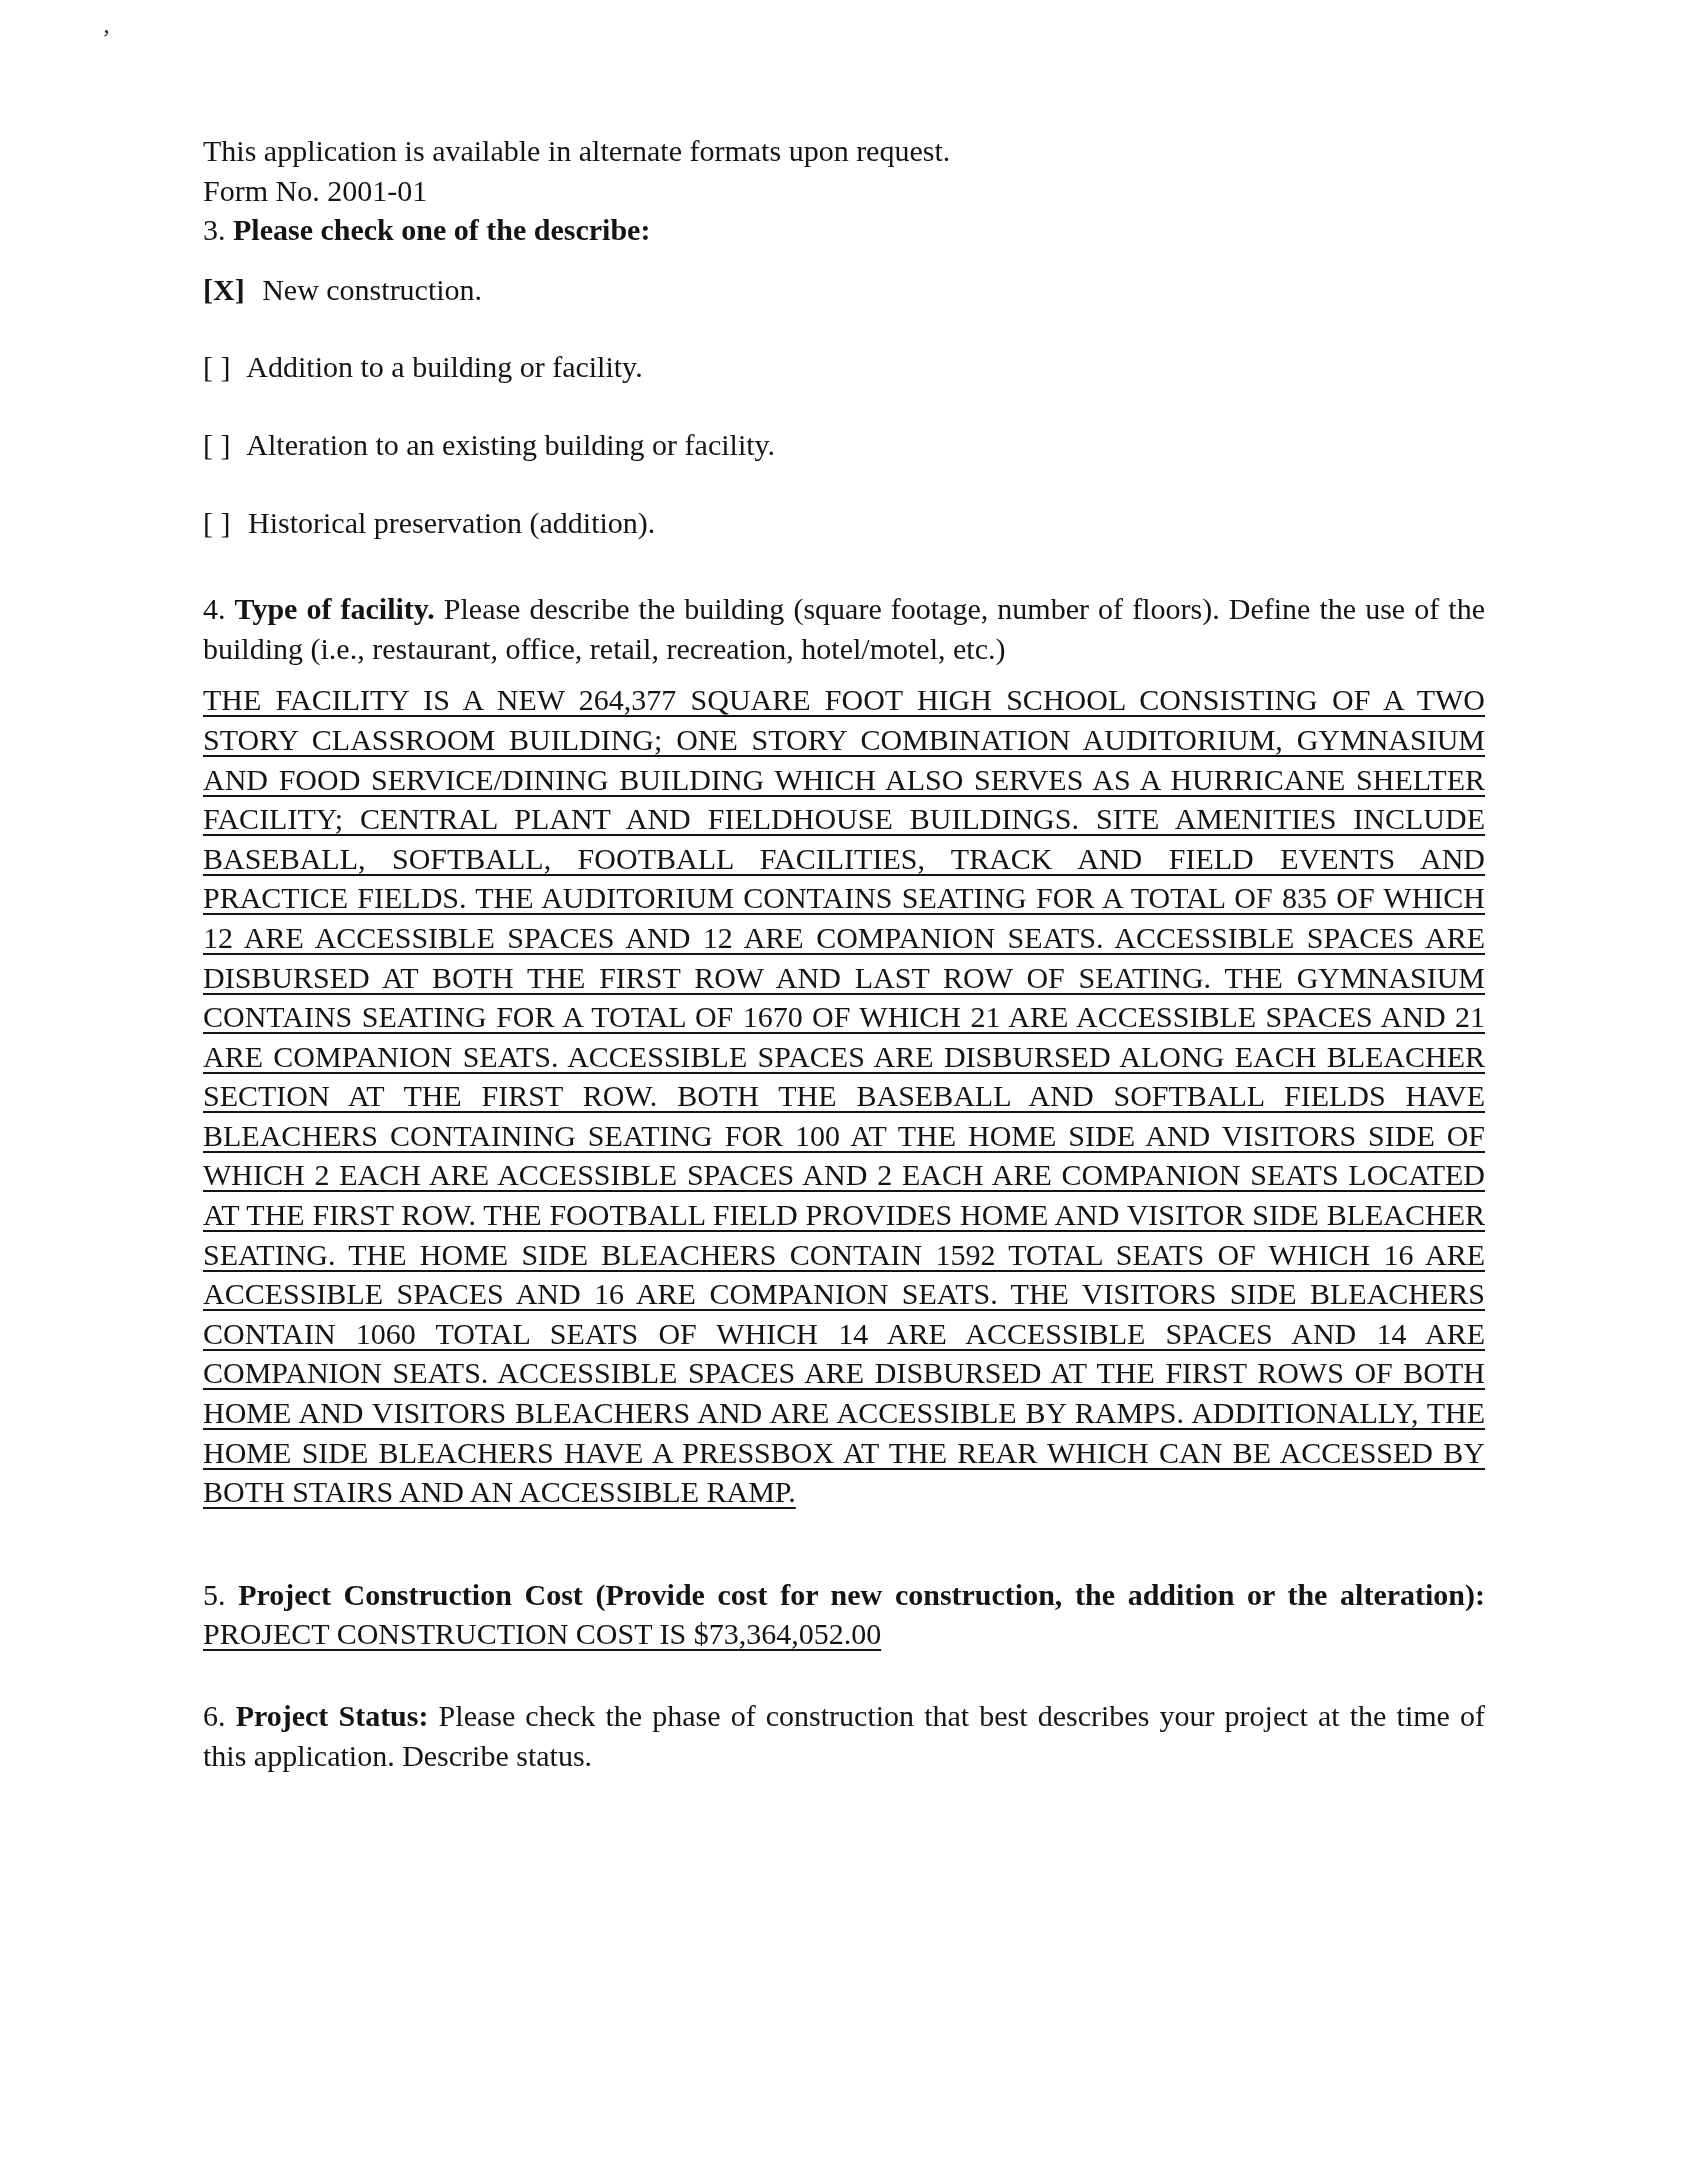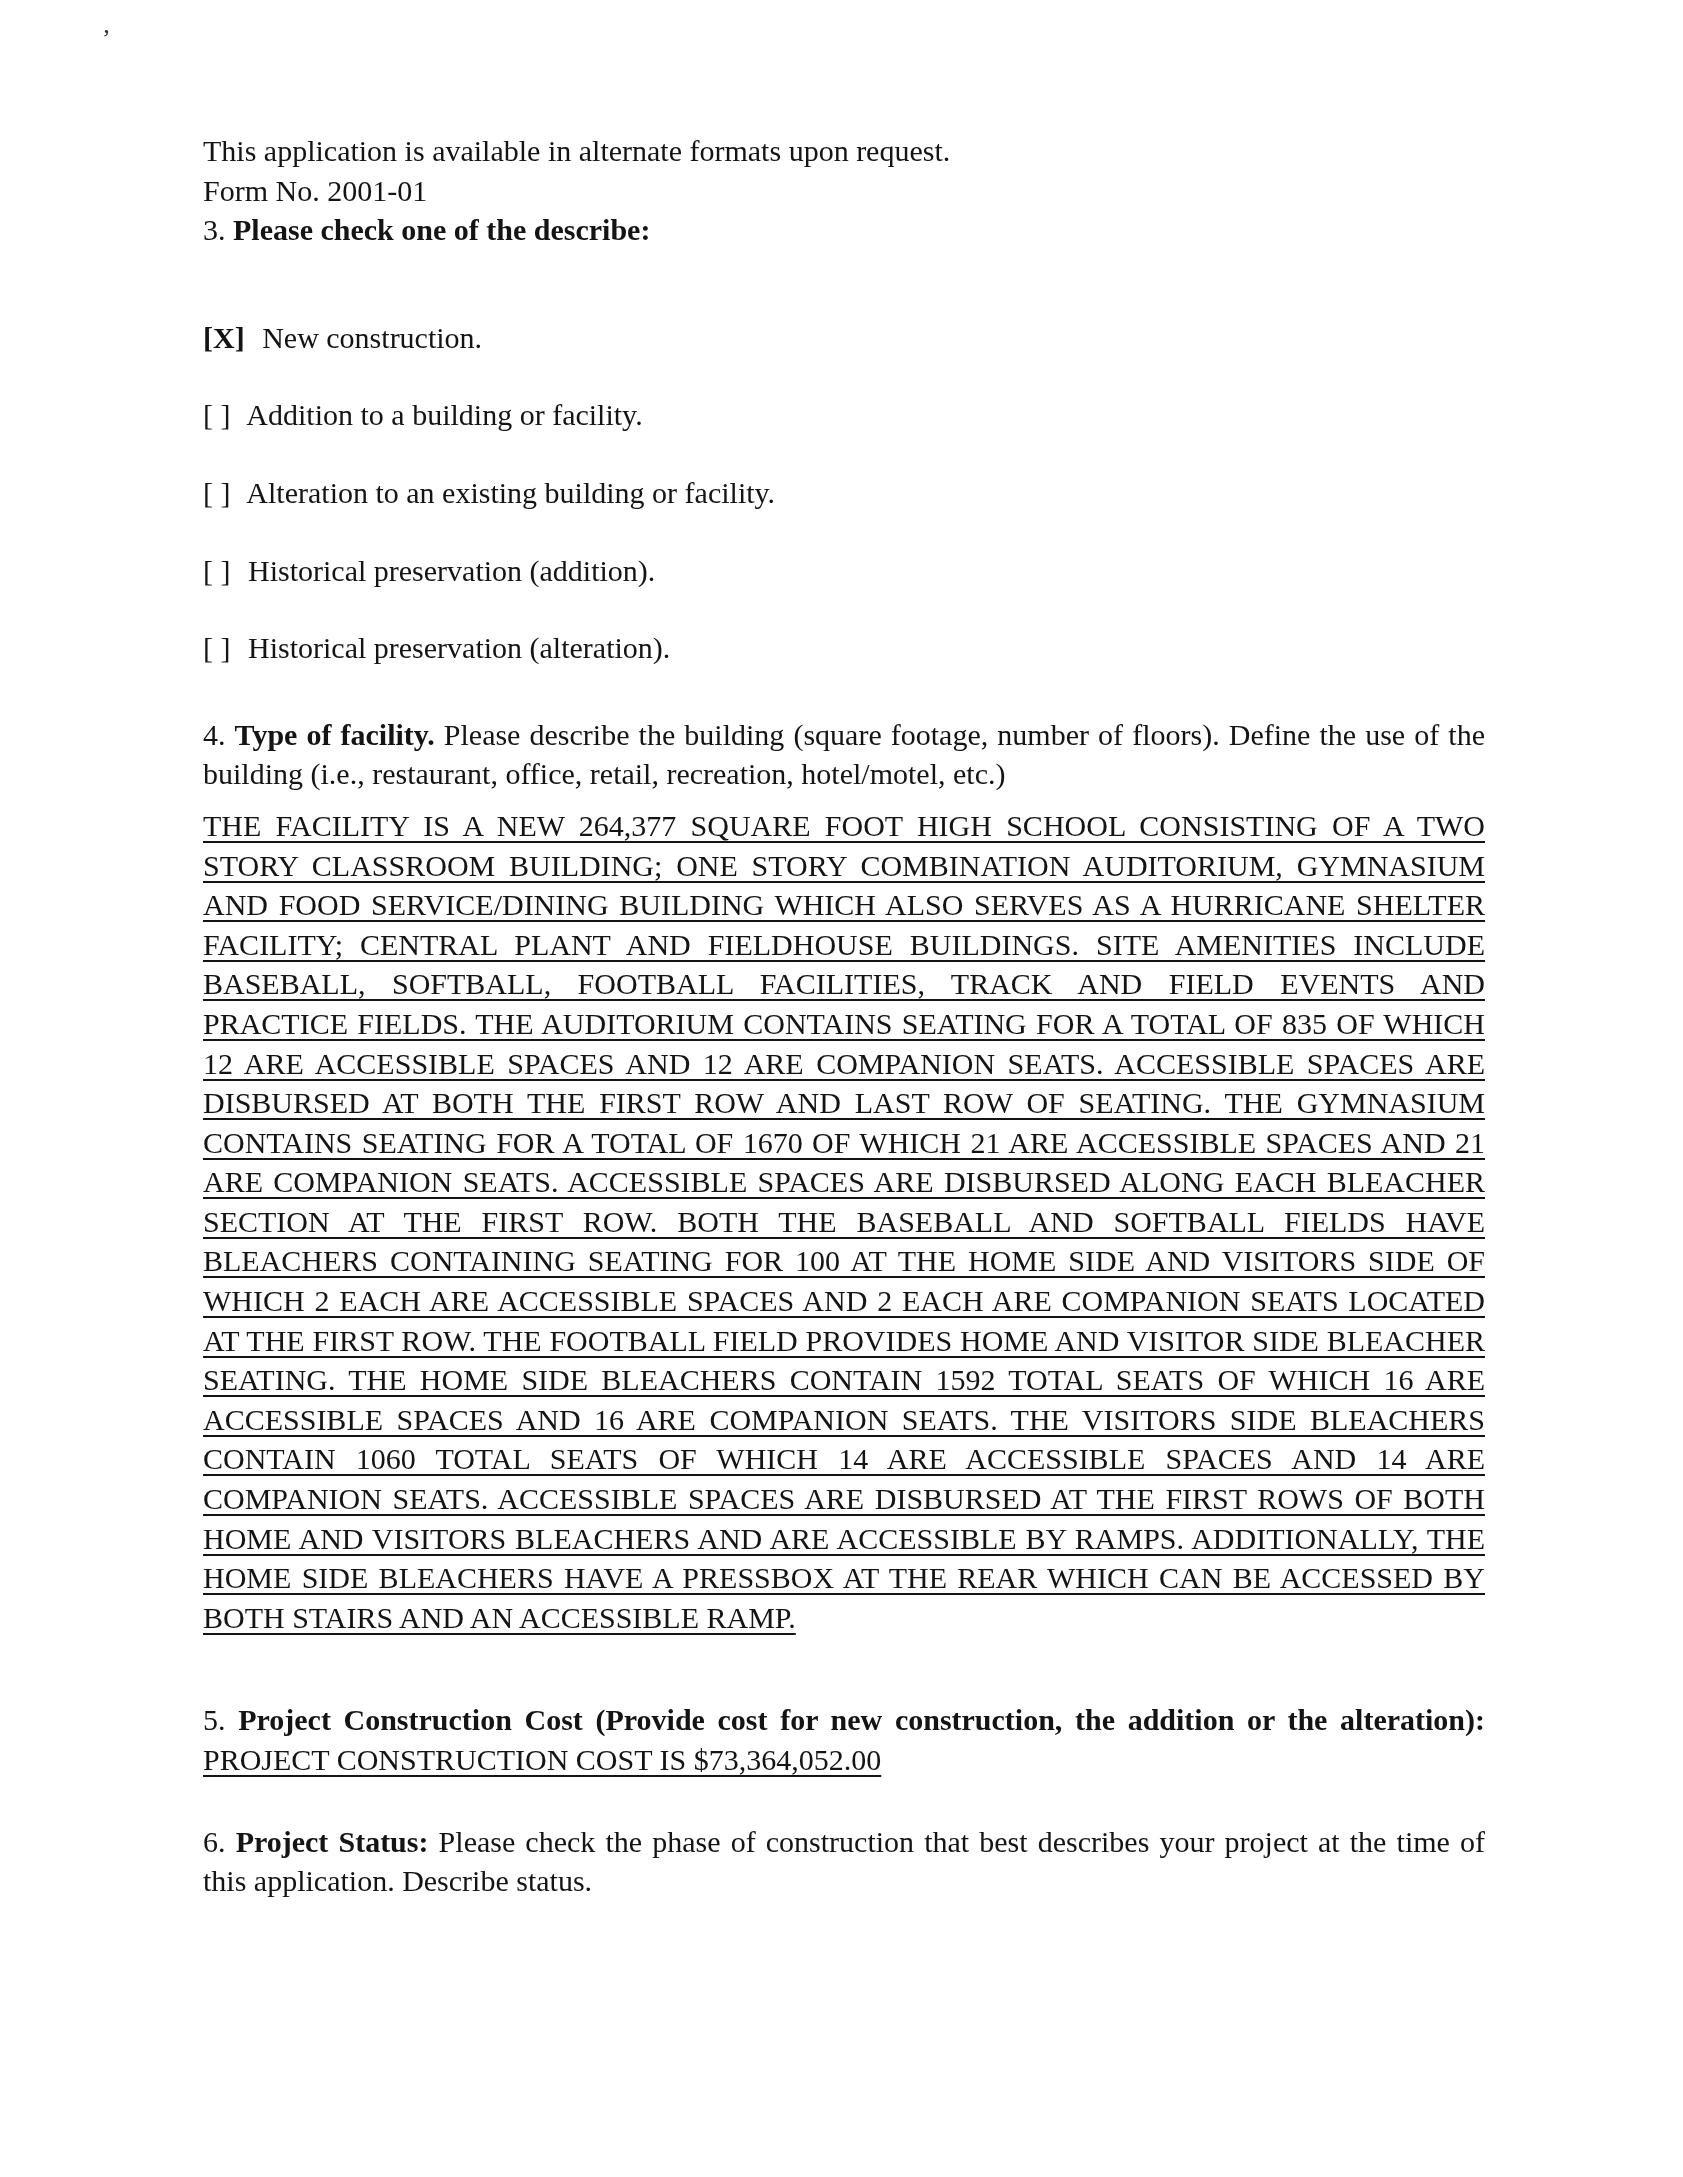--- a/index.html
+++ b/index.html
@@ -28,21 +28,21 @@
     color: #333;
   }
   p { margin: 0; }
   .justify { text-align: justify; }
   b, .bold { font-weight: bold; }
   .underline {
     text-decoration: underline;
     text-decoration-thickness: 2px;
     text-underline-offset: 5px;
   }
-  .checklist { margin-top: 68px; font-family: Liberation Serif, serif; }
+  .checklist { margin-top: 20px; font-family: Liberation Serif, serif; }
   .check-item { white-space: nowrap; }
   .check-item + .check-item { margin-top: 38px; }
   .check-item .box { margin-right: 10px; }
   .sec4-head { margin-top: 47px; }
   .answer { margin-top: 12px; }
   .sec5 { margin-top: 63px; }
   .sec6 { margin-top: 42px; }
 </style>
 </head>
 <body>
@@ -68,24 +68,20 @@
       <span>Addition to a building or facility.</span>
     </div>
     <div class="check-item">
       <span class="box">[ ]</span>
       <span>Alteration to an existing building or facility.</span>
     </div>
     <div class="check-item">
       <span class="box">[ ]</span>
       <span>Historical preservation (addition).</span>
     </div>
-    <div class="check-item">
-      <span class="box">[ ]</span>
-      <span>Historical preservation (alteration).</span>
-    </div>
   </div>
 
   <p class="justify sec4-head">
     <span>4.</span>
     <b>Type of facility.</b>
     <span>Please describe the building (square footage, number of floors). Define the use of the building (i.e., restaurant, office, retail, recreation, hotel/motel, etc.)</span>
   </p>
 
   <p class="justify answer">
     <span class="underline">THE FACILITY IS A NEW 264,377 SQUARE FOOT HIGH SCHOOL CONSISTING OF A TWO STORY CLASSROOM BUILDING; ONE STORY COMBINATION AUDITORIUM, GYMNASIUM AND FOOD SERVICE/DINING BUILDING WHICH ALSO SERVES AS A HURRICANE SHELTER FACILITY; CENTRAL PLANT AND FIELDHOUSE BUILDINGS. SITE AMENITIES INCLUDE BASEBALL, SOFTBALL, FOOTBALL FACILITIES, TRACK AND FIELD EVENTS AND PRACTICE FIELDS.  THE AUDITORIUM CONTAINS SEATING FOR A TOTAL OF 835 OF WHICH 12 ARE ACCESSIBLE SPACES AND 12 ARE COMPANION SEATS. ACCESSIBLE SPACES ARE DISBURSED AT BOTH THE FIRST ROW AND LAST ROW OF SEATING.  THE GYMNASIUM CONTAINS SEATING FOR A TOTAL OF 1670 OF WHICH 21 ARE ACCESSIBLE SPACES AND 21 ARE COMPANION SEATS. ACCESSIBLE SPACES ARE DISBURSED ALONG EACH BLEACHER SECTION AT THE FIRST ROW. BOTH THE BASEBALL AND SOFTBALL FIELDS HAVE BLEACHERS CONTAINING SEATING FOR 100 AT THE HOME SIDE AND VISITORS SIDE OF WHICH 2 EACH ARE ACCESSIBLE SPACES AND 2 EACH ARE COMPANION SEATS LOCATED AT THE FIRST ROW. THE FOOTBALL FIELD PROVIDES HOME AND VISITOR SIDE BLEACHER SEATING. THE HOME SIDE BLEACHERS CONTAIN 1592 TOTAL SEATS OF WHICH 16 ARE ACCESSIBLE SPACES AND 16 ARE COMPANION SEATS. THE VISITORS SIDE BLEACHERS CONTAIN 1060 TOTAL SEATS OF WHICH 14 ARE ACCESSIBLE SPACES AND 14 ARE COMPANION SEATS. ACCESSIBLE SPACES ARE DISBURSED AT THE FIRST ROWS OF BOTH HOME AND VISITORS BLEACHERS AND ARE ACCESSIBLE BY RAMPS. ADDITIONALLY, THE HOME SIDE BLEACHERS HAVE A PRESSBOX AT THE REAR WHICH CAN BE ACCESSED BY BOTH STAIRS AND AN ACCESSIBLE RAMP.</span>

